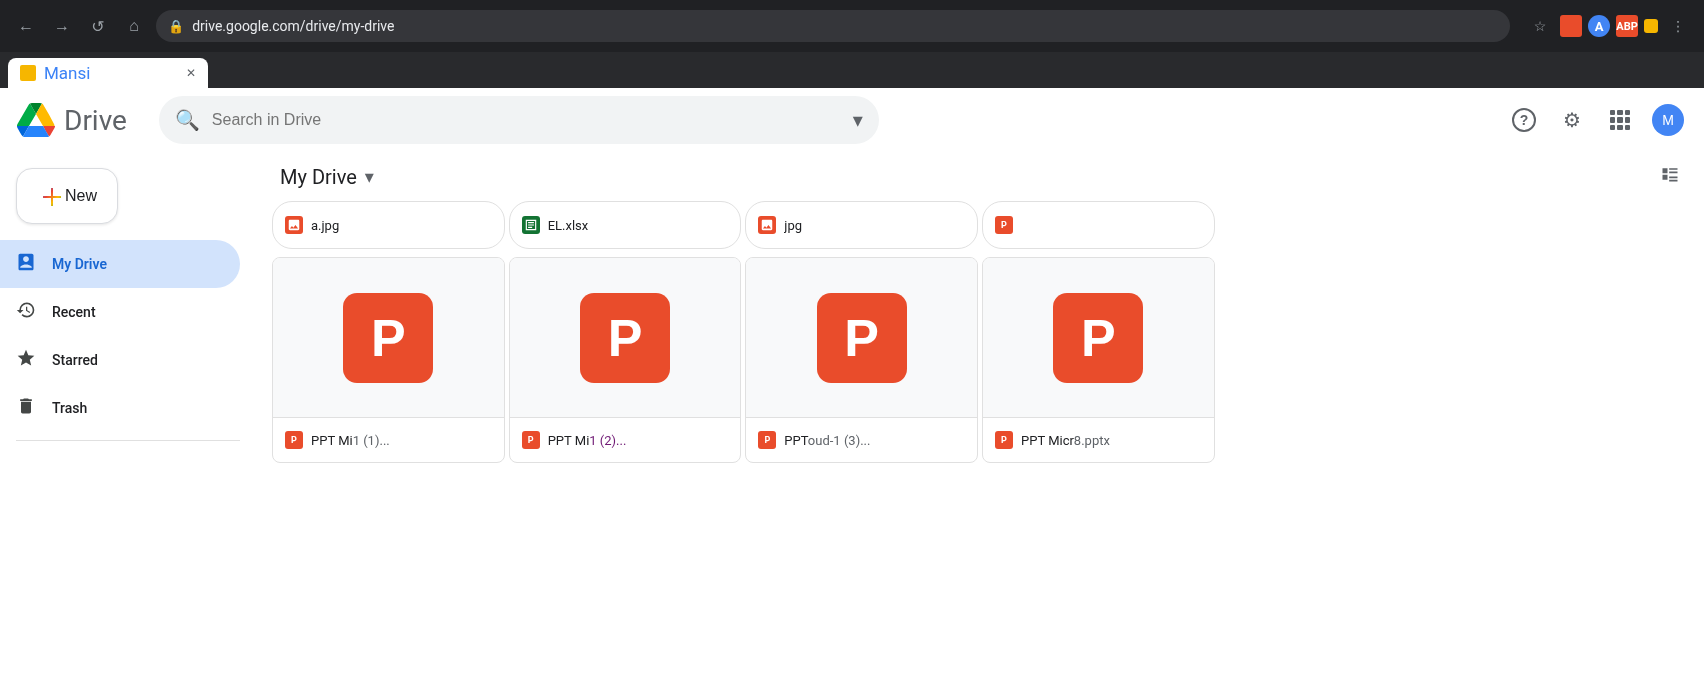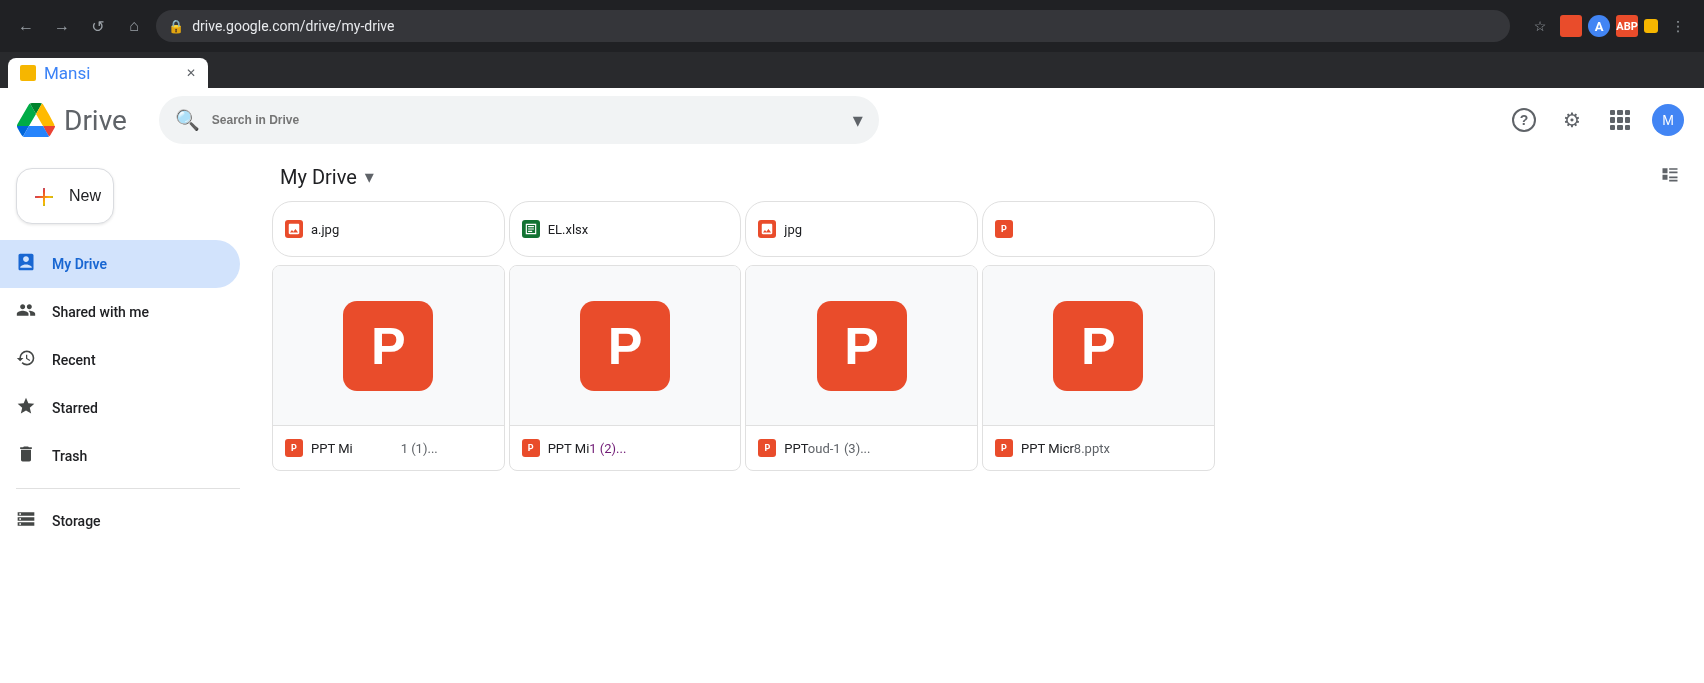--- a/index.html
+++ b/index.html
@@ -125,24 +125,23 @@
       border-radius: 24px;
       display: flex;
       align-items: center;
       padding: 0 16px;
       gap: 12px;
     }
     .search-bar input {
       flex: 1;
       border: none;
       background: transparent;
-      font-size: 12px;
+      font-size: 16px;
       color: #202124;
       outline: none;
-      font-weight: bold;
     }
     .search-icon { color: #5f6368; font-size: 20px; }
     .search-dropdown { color: #5f6368; font-size: 20px; margin-left: auto; cursor: pointer; }
     .header-actions { margin-left: auto; display: flex; align-items: center; gap: 8px; }
     .icon-btn {
       width: 40px; height: 40px; border-radius: 50%;
       border: none; background: none; cursor: pointer;
       display: flex; align-items: center; justify-content: center;
       color: #5f6368; font-size: 20px;
     }
@@ -163,22 +162,22 @@
       border-right: none;
     }
     .new-btn {
       margin: 8px 16px 16px 16px;
       height: 56px;
       background: #fff;
       border: 1px solid #dadce0;
       border-radius: 16px;
       display: flex;
       align-items: center;
-      gap: 12px;
-      padding: 0 12px;
+      gap: 0;
+      padding: 0 20px;
       cursor: pointer;
       box-shadow: 0 1px 3px rgba(0,0,0,0.1);
       font-size: 16px;
       color: #202124;
     }
     .new-btn-icon {
       width: 28px; height: 28px;
       display: flex; align-items: center; justify-content: center;
     }
     .plus-icon-svg { width: 24px; height: 24px; }
@@ -307,21 +306,21 @@
       grid-template-columns: repeat(auto-fill, minmax(210px, 1fr));
       gap: 4px;
       padding: 4px 16px 4px 16px;
     }
     .file-card-small {
       border: 1px solid #e0e0e0;
       border-radius: 20px;
       overflow: hidden;
       cursor: pointer;
       background: #fff;
-      height: 56px;
+      height: 48px;
       display: flex;
       align-items: center;
       padding: 0 12px;
       gap: 8px;
     }
   </style>
 </head>
 <body>
 
 <div class="browser-chrome">
@@ -424,28 +423,20 @@
 
       <div class="sidebar-item active">
         <span class="item-icon">
           <svg width="20" height="20" viewBox="0 0 24 24" fill="#1967d2">
               <path d="M19 2H5C3.9 2 3 2.9 3 4v16c0 1.1.9 2 2 2h14c1.1 0 2-.9 2-2V4c0-1.1-.9-2-2-2zm-7 3c1.93 0 3.5 1.57 3.5 3.5S13.93 12 12 12c-1.93 0-3.5-1.57-3.5-3.5S10.07 5 12 5zm7 14H5v-.23c0-.62.28-1.2.76-1.58C7.47 15.82 9.64 15 12 15s4.53.82 6.24 2.19c.48.38.76.97.76 1.58V19z"></path>
             </svg>
         </span>
         <span class="item-label">My Drive</span>
       </div>
 
-      <div class="sidebar-item">
-        <span class="item-icon">
-          <svg width="20" height="20" viewBox="0 0 24 24" fill="#444746">
-              <path d="M16 11c1.66 0 2.99-1.34 2.99-3S17.66 5 16 5c-1.66 0-3 1.34-3 3s1.34 3 3 3zm-8 0c1.66 0 2.99-1.34 2.99-3S9.66 5 8 5C6.34 5 5 6.34 5 8s1.34 3 3 3zm0 2c-2.33 0-7 1.17-7 3.5V19h14v-2.5c0-2.33-4.67-3.5-7-3.5zm8 0c-.29 0-.62.02-.97.05 1.16.84 1.97 1.97 1.97 3.45V19h6v-2.5c0-2.33-4.67-3.5-7-3.5z"></path>
-            </svg>
-        </span>
-        <span class="item-label">Shared with me</span>
-      </div>
 
       <div class="sidebar-item">
         <span class="item-icon">
           <svg width="20" height="20" viewBox="0 0 24 24" fill="#444746">
               <path d="M13 3a9 9 0 00-9 9H1l3.89 3.89.07.14L9 12H6c0-3.87 3.13-7 7-7s7 3.13 7 7-3.13 7-7 7c-1.93 0-3.68-.79-4.94-2.06l-1.42 1.42A8.954 8.954 0 0013 21a9 9 0 000-18zm-1 5v5l4.28 2.54.72-1.21-3.5-2.08V8H12z"></path>
             </svg>
         </span>
         <span class="item-label">Recent</span>
       </div>
 
@@ -462,28 +453,20 @@
         <span class="item-icon">
           <svg width="20" height="20" viewBox="0 0 24 24" fill="#444746">
               <path d="M6 19c0 1.1.9 2 2 2h8c1.1 0 2-.9 2-2V7H6v12zM19 4h-3.5l-1-1h-5l-1 1H5v2h14V4z"></path>
             </svg>
         </span>
         <span class="item-label">Trash</span>
       </div>
 
       <div class="sidebar-divider"></div>
 
-      <div class="sidebar-item">
-        <span class="item-icon">
-          <svg width="20" height="20" viewBox="0 0 24 24" fill="#444746">
-              <path d="M2 20h20v-4H2v4zm2-3h2v2H4v-2zM2 4v4h20V4H2zm4 3H4V5h2v2zm-4 7h20v-4H2v4zm2-3h2v2H4v-2z"></path>
-            </svg>
-        </span>
-        <span class="item-label">Storage</span>
-      </div>
     </div>
 
     <div class="content">
       <div class="content-header">
         <span class="content-title">My Drive</span>
         <span class="dropdown-arrow">▾</span>
         <span class="view-toggle">
           <svg width="20" height="20" viewBox="0 0 24 24" fill="#5f6368">
               <path d="M3 5h6v6H3zm8 0h10v2H11zm0 4h10v2H11zM3 13h6v6H3zm8 2h10v2H11zm0 4h10v2H11z"></path>
             </svg>
@@ -527,21 +510,21 @@
 
         <div class="file-card">
           <div class="file-card-top">
             <div class="ppt-icon-large">P</div>
           </div>
           <div class="file-card-bottom">
             <div class="file-type-icon" style="background:#e94c2b;">
               <span style="font-size:9px;font-weight:bold;color:white;">P</span>
             </div>
             <span class="file-name">
-              <span>PPT Mi</span><span style="color:#5f6368;margin-left:48px;">1 (1)...</span>
+              <span>PPT Mi</span><span style="color:#5f6368;">1 (1)...</span>
             </span>
           </div>
         </div>
 
         <div class="file-card">
           <div class="file-card-top">
             <div class="ppt-icon-large">P</div>
           </div>
           <div class="file-card-bottom">
             <div class="file-type-icon" style="background:#e94c2b;">

